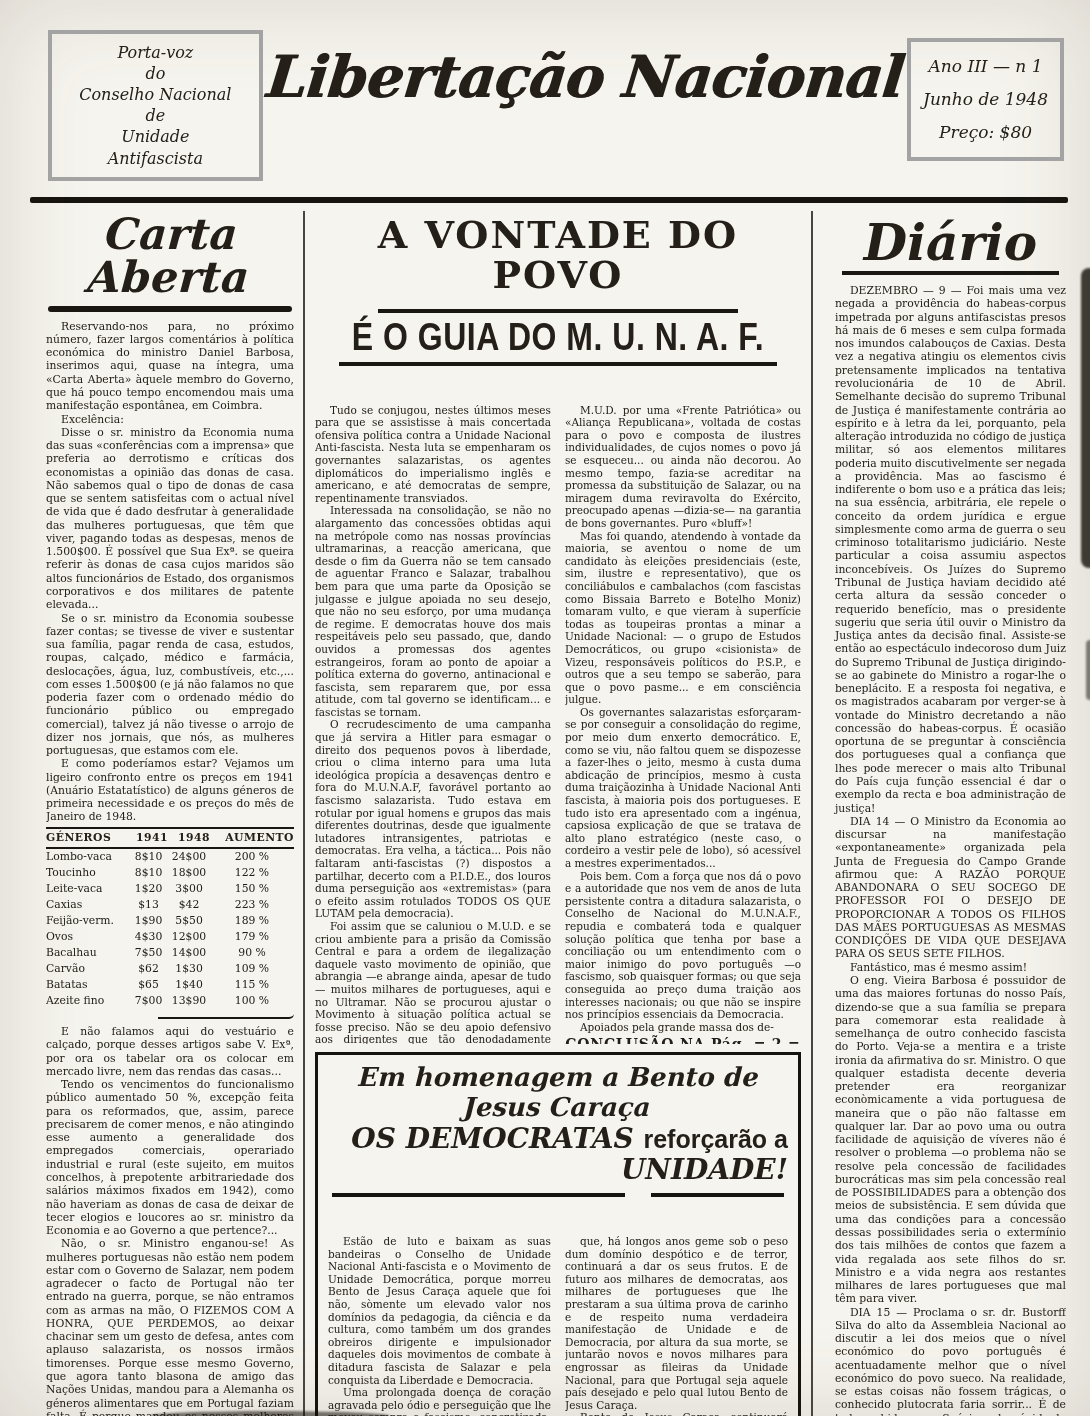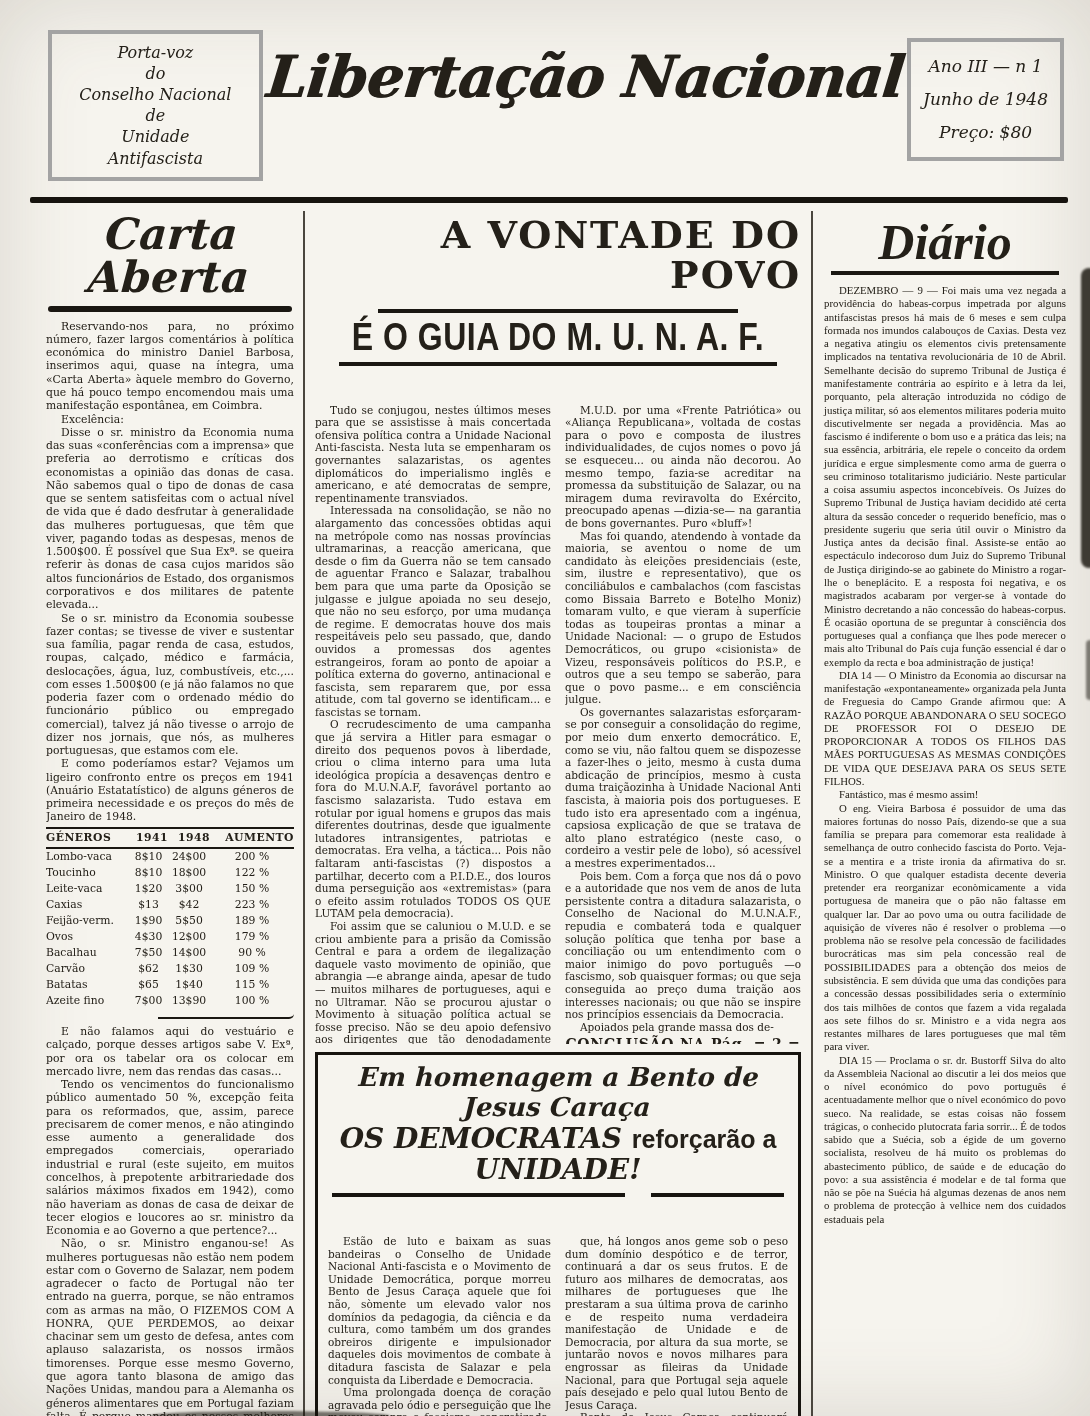--- a/index.html
+++ b/index.html
@@ -14,21 +14,21 @@
   .logo{flex:1;text-align:center;font-size:58px;font-style:italic;font-weight:bold;margin:18px 4px 0;
         line-height:1;white-space:nowrap;transform:skewX(-6deg);letter-spacing:-1px;
         text-shadow:1px 0 0 currentColor;}
   .mast-rule{height:6px;background:#17140f;margin:16px 22px 0 30px;border-radius:2px;}
   
   .columns{flex:1;min-height:0;display:flex;box-sizing:border-box;padding:8px 24px 0 46px;overflow:hidden;}
   .col{box-sizing:border-box;overflow:hidden;}
   .col-left{width:258px;padding-right:9px;}
   .col-center{width:512px;border-left:2px solid #4a463e;border-right:2px solid #4a463e;
               padding:0 10px;display:flex;flex-direction:column;}
-  .col-right{width:254px;padding-left:11px;font-family:Liberation Serif, serif;}
+  .col-right{width:254px;padding-left:22px;}
   
   .para{margin:0;text-indent:15px;text-align:justify;hyphens:auto;}
   .col-left .para,.col-right .para{font-size:10.8px;line-height:1.23;}
   .col-center .para{font-size:10.5px;line-height:1.2;}
   .conclusao{text-align:center;font-weight:bold;font-size:11.5px;margin:3px 0 0;}
   .conclusao.caps{font-size:14px;letter-spacing:.8px;}
   
   .ca-title{font-size:43px;font-style:italic;font-weight:bold;text-align:center;margin:2px 0 0;
             line-height:1;transform:skewX(-4deg);}
   .rule{background:#1a1712;}
@@ -38,34 +38,34 @@
   .price-table th{border-top:2px solid #1a1712;border-bottom:2px solid #1a1712;padding:2px 0 3px;
                   font-weight:bold;letter-spacing:.5px;margin-top:44px;}
   .price-table th:first-child{text-align:left;}
   .price-table th:nth-child(n+2){text-align:right;}
   .price-table td{padding:1px 0;line-height:1.3;}
   .price-table td:first-child{text-align:left;}
   .price-table td:nth-child(n+2){text-align:center;}
   .table-end{height:3px;border-bottom:2px solid #1a1712;border-bottom-right-radius:12px;
              width:55%;margin:0 0 6px auto;}
   
-  .v-title1{font-size:38px;font-weight:bold;text-align:right;margin:4px 0 15px;letter-spacing:2px;line-height:1.05;}
+  .v-title1{font-size:38px;font-weight:bold;text-align:center;margin:4px 0 15px;letter-spacing:2px;line-height:1.05;}
   .v-rule1{height:4px;width:74%;margin:3px auto 3px;}
   .v-title2{font-size:32px;font-weight:bold;text-align:center;margin:0;
             font-family:"Liberation Sans",sans-serif;transform:scaleY(1.22);transform-origin:center top;
             line-height:1.1;letter-spacing:.5px;}
   .v-rule2{height:4px;width:90%;margin:10px auto 9px;}
   .two-col{display:flex;gap:14px;margin-top:38px;}
   .subcol{flex:1;min-width:0;overflow:hidden;}
   .v-body{height:640px;overflow:hidden;}
   
   .box{border:3px solid #17140f;border-bottom:none;margin-top:8px;padding:8px 10px 0;flex:1;overflow:hidden;}
   .h-title1{font-style:italic;font-weight:bold;font-size:26px;text-align:center;margin:0;line-height:1.15;
             transform:skewX(-3deg);}
-  .h-title2{text-align:center;margin:2px 0 0;font-weight:bold;font-size:28px;line-height:1.1;}
+  .h-title2{text-align:right;margin:2px 0 0;font-weight:bold;font-size:28px;line-height:1.1;}
   .h-t2-serif{font-style:italic;font-family:"DejaVu Serif",serif;}
   .h-t2-sans{font-family:"Liberation Sans",sans-serif;font-size:25px;}
   .rule-split{display:flex;gap:26px;margin:7px 4px 9px;}
   .rule-split div{height:4px;background:#17140f;}
   .seg-long{flex:2.2;} .seg-short{flex:1;}
   
   .d-title1{font-size:50px;font-style:italic;font-weight:bold;text-align:center;margin:8px 0 0;line-height:.95;}
   .d-title2{font-size:25px;font-style:italic;font-weight:bold;text-align:center;margin:2px 0 0;}
   .d-rule{height:4px;width:94%;margin:5px auto 9px;}
   

